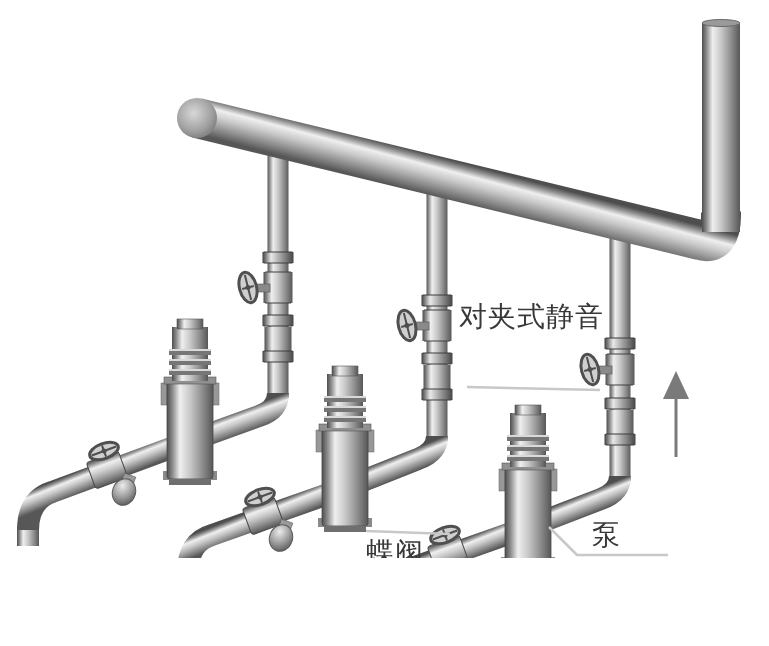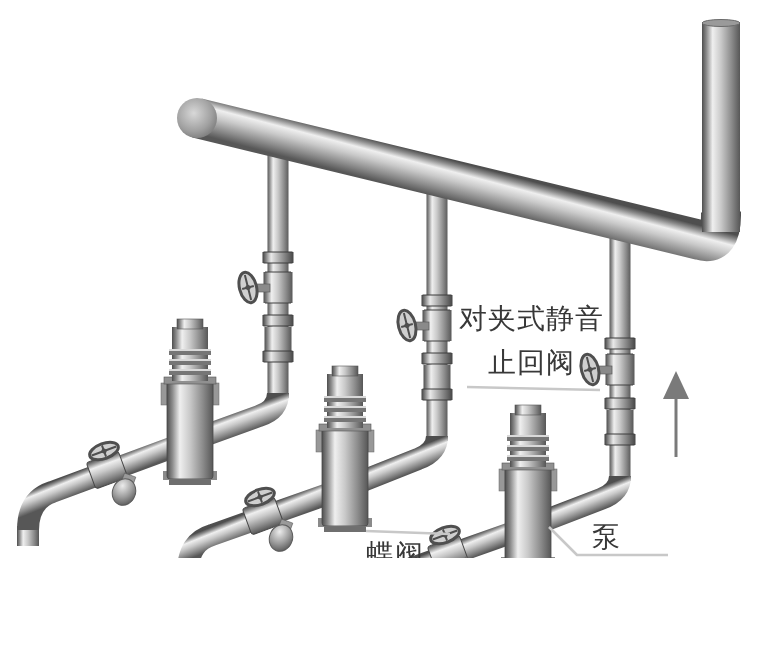--- a/index.html
+++ b/index.html
@@ -1,19 +1,18 @@
 <!DOCTYPE html>
 <html><head>
 <meta charset="utf-8">
 <style>
   html,body{margin:0;padding:0;background:#fff;}
   #stage{
     position:relative;width:769px;height:558px;background:#fff;overflow:hidden;
-    font-family:Liberation Sans, sans-serif;
-    text-align:center;
+    font-family:Liberation Mono, monospace;
   }
   #pipes{position:absolute;left:0;top:0;}
   .lbl{
     position:absolute;color:#383838;font-size:28px;line-height:1.15;
     letter-spacing:1px;white-space:nowrap;user-select:none;
   }
 </style>
 </head>
 <body>
 
@@ -510,20 +509,19 @@
         <path d="M 470 585 L 507 621 L 652 621" fill="none" stroke="#c8c8c8" stroke-width="2.5" stroke-linejoin="round"></path>
       </g>
       <g>
         <path d="M 676 457 L 676 398" stroke="#7a7a7a" stroke-width="3" fill="none"></path>
         <polygon points="676,371 663,399 689,399" fill="#7a7a7a"></polygon>
       </g>
     </svg>
 
   <div class="lbl" style="left:459px;top:303px;">
     <div>对夹式静音</div>
-    <div style="margin-top:12px">止回阀</div>
   </div>
 
   <div class="lbl" style="left:366px;top:496px;margin-top:43px;">蝶阀</div>
 
   <div class="lbl" style="left:592px;top:521px;">泵</div>
 
 </div>
 
 </body></html>

